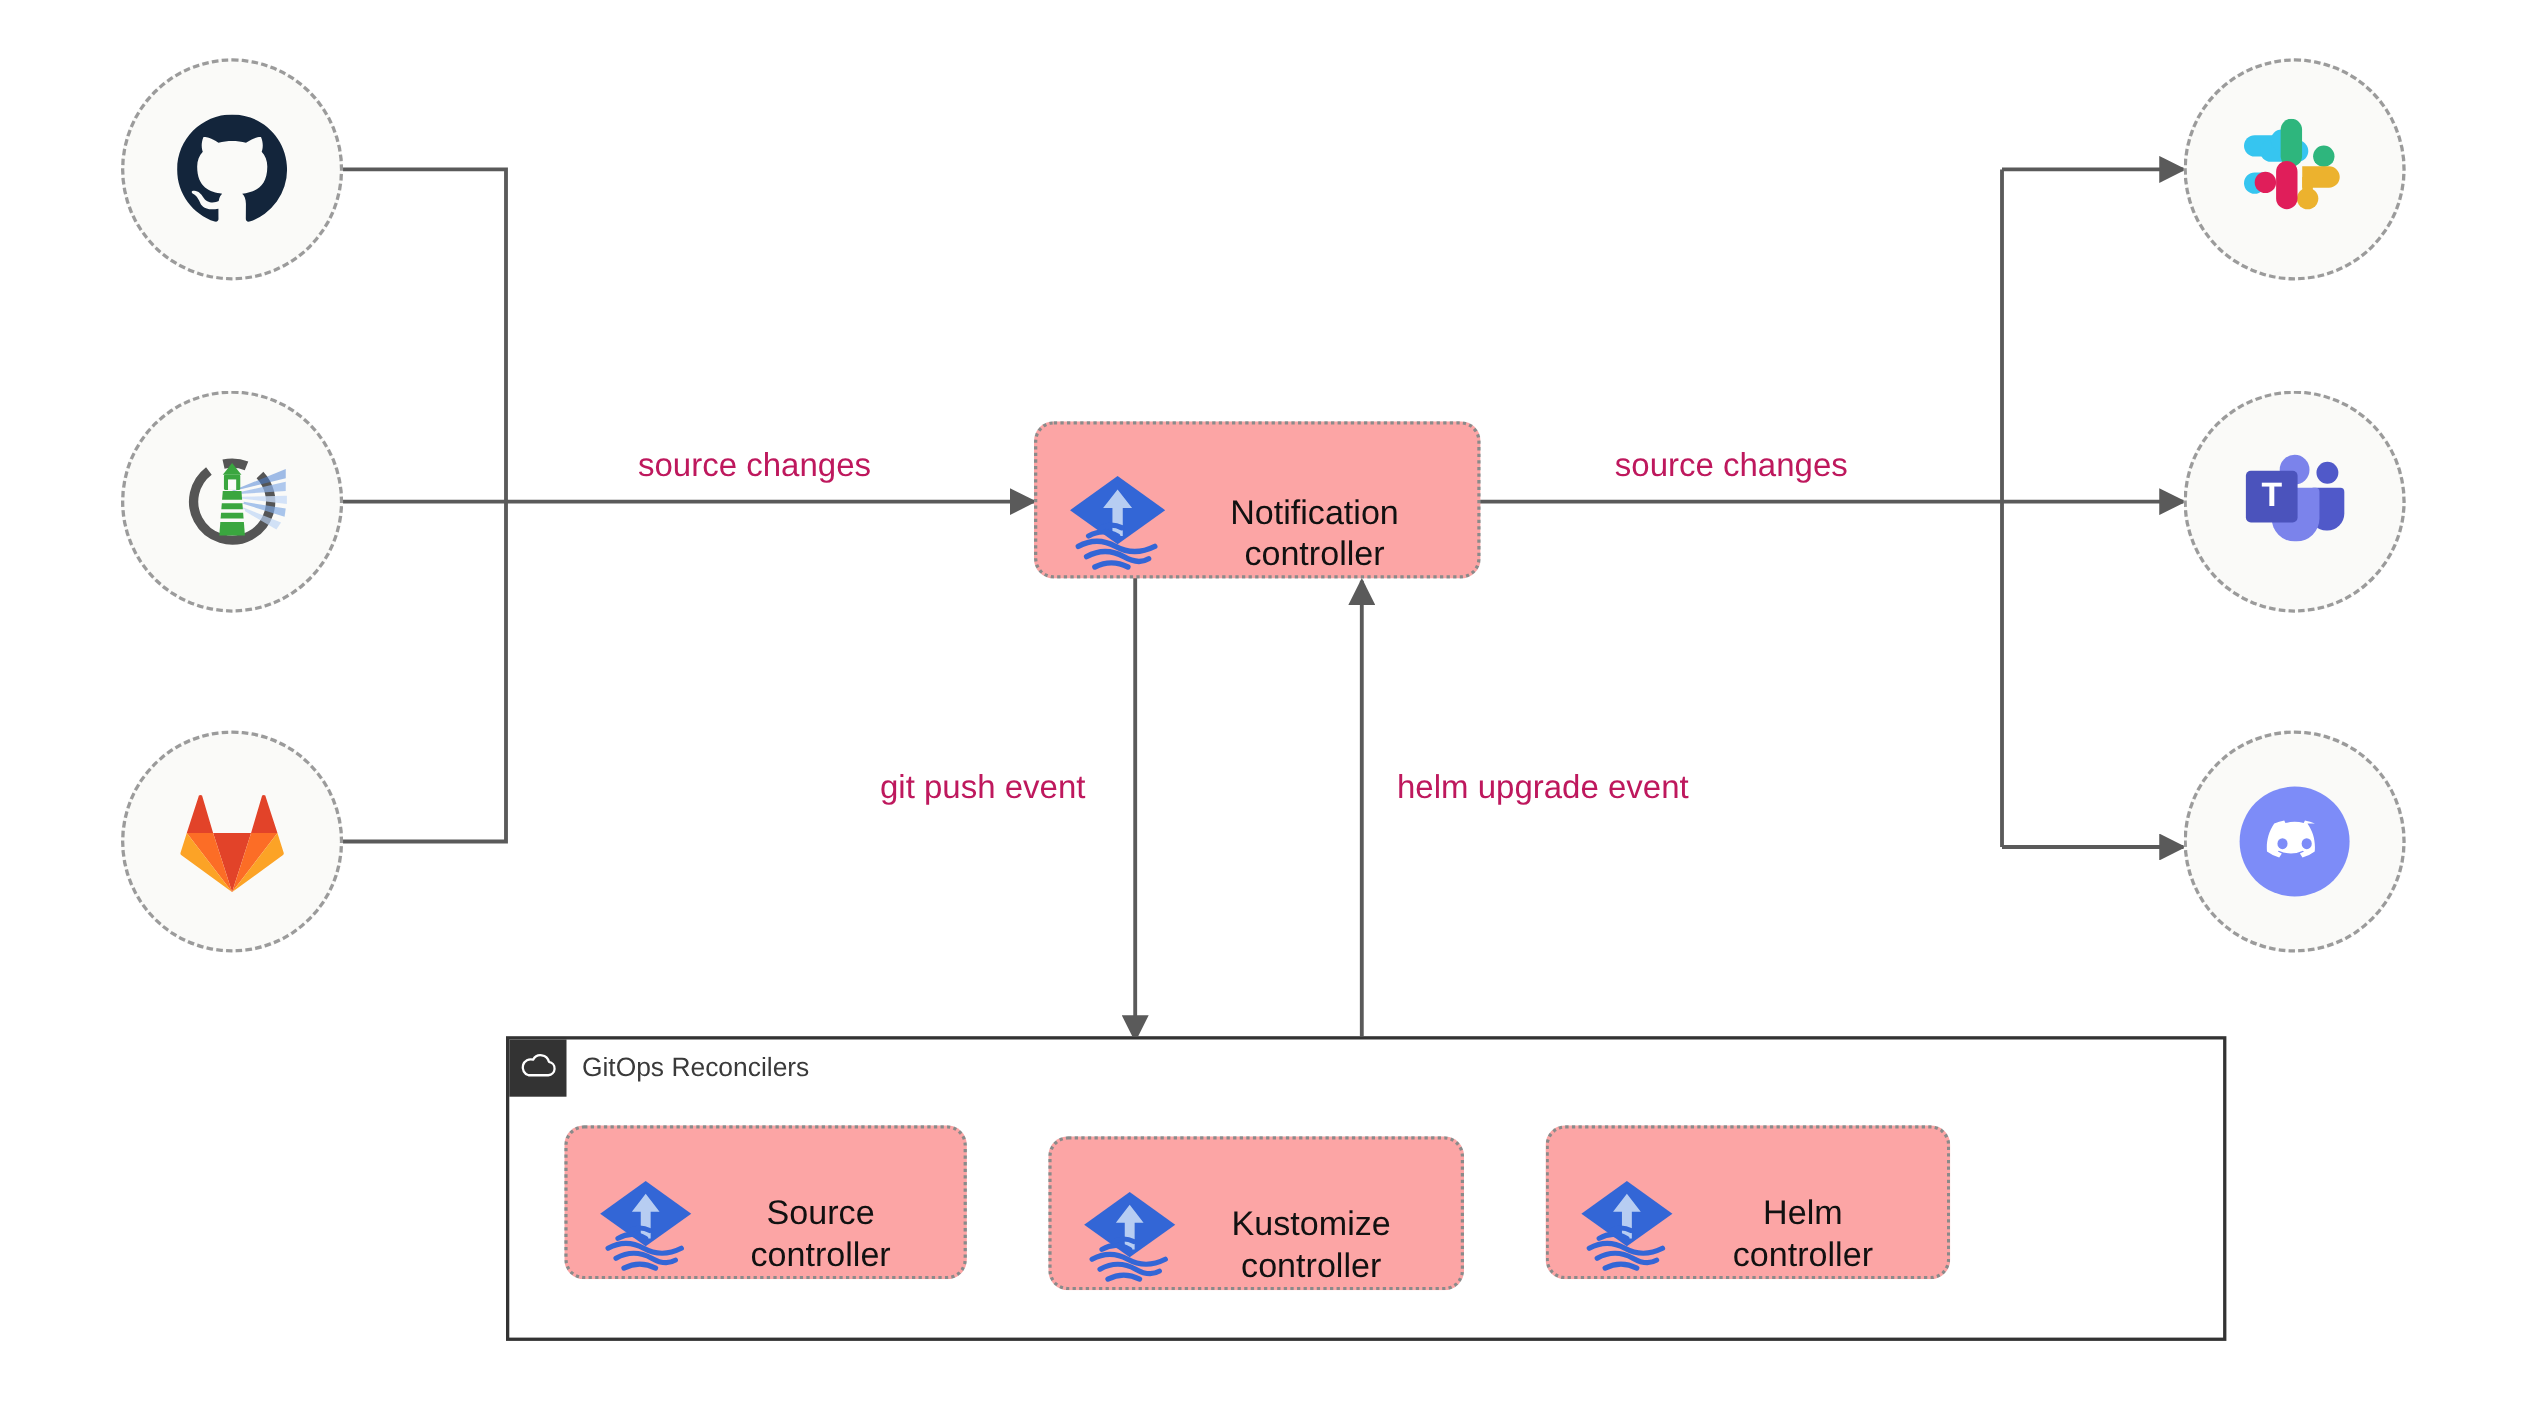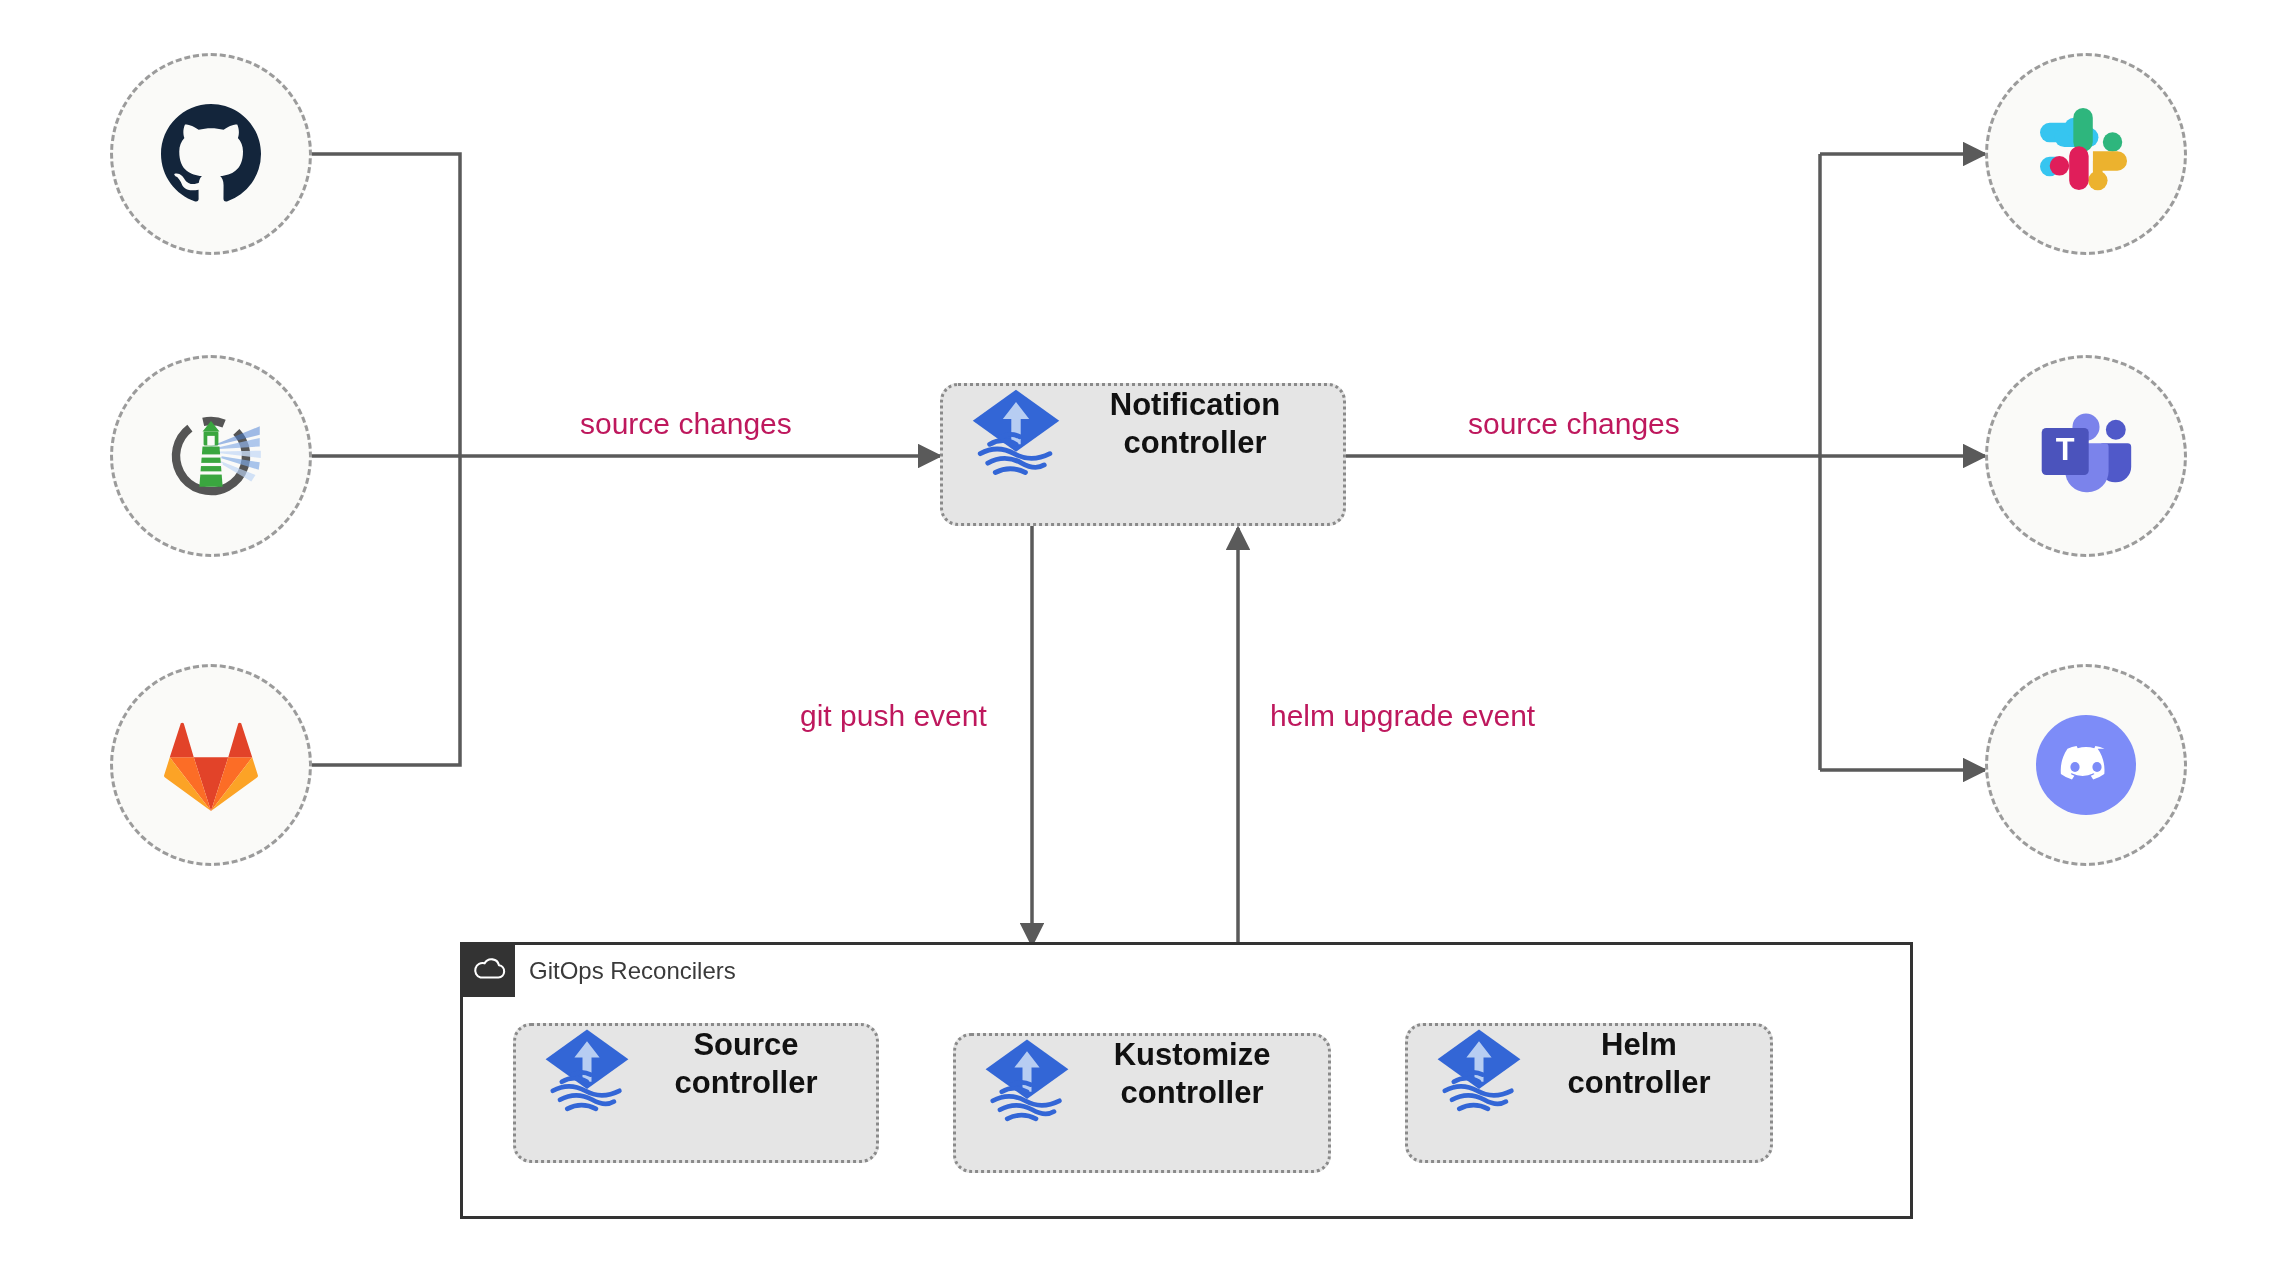--- a/index.html
+++ b/index.html
@@ -32,26 +32,25 @@
   }
   .circle-node .glyph {
     display: block;
     line-height: 0;
   }
   
   .ctrl-box {
     position: absolute;
     border: 3px dotted #8a8a8a;
     border-radius: 18px;
-    background: #e5e5e5;
+    background: #fca5a5;
     box-sizing: border-box;
     display: flex;
-    align-items: flex-start;
+    align-items: flex-end;
     justify-content: flex-start;
-    font-weight: bold;
   }
   .ctrl-box .ctrl-logo {
     flex: 0 0 auto;
     line-height: 0;
     margin-left: 26px;
   }
   .ctrl-box .ctrl-label {
     flex: 1 1 auto;
     text-align: center;
     font-size: 31px;
@@ -269,21 +268,21 @@
     </span>
     <span class="ctrl-label">Notification
 controller</span>
   </div>
 
   <div class="edge-label" style="left:580px; top:409px;">source changes</div>
   <div class="edge-label" style="left:1468px; top:409px;">source changes</div>
   <div class="edge-label" style="left:800px; top:701px;text-align:center;">git push event</div>
   <div class="edge-label" style="left:1270px; top:701px;">helm upgrade event</div>
 
-  <div id="gitops-panel" style="left:460px; top:942px; width:1453px; height:277px;">
+  <div id="gitops-panel" style="left:460px; top:942px; width:1564px; height:277px;">
     <div id="gitops-badge">
       <span>
         <svg width="34" height="24" viewBox="0 0 36 24" aria-hidden="true">
           <path d="M9 21h19a6.5 6.5 0 0 0 .6-12.9A8.2 8.2 0 0 0 13.4 6 6.6 6.6 0 0 0 9 21z" fill="none" stroke="#ffffff" stroke-width="2.2" stroke-linejoin="round"></path>
         </svg>
       </span>
     </div>
     <div id="gitops-title">GitOps Reconcilers</div>
 
     <div class="ctrl-box" style="left:50px; top:78px; width:366px; height:140px;">

